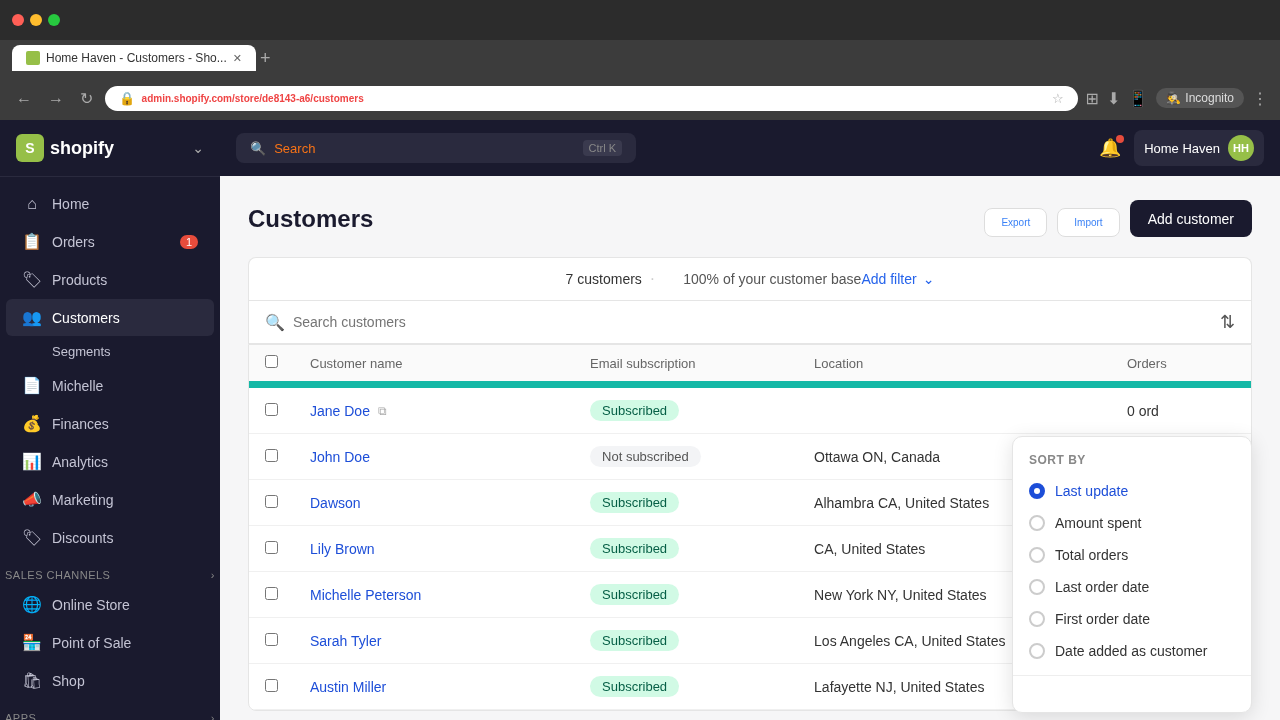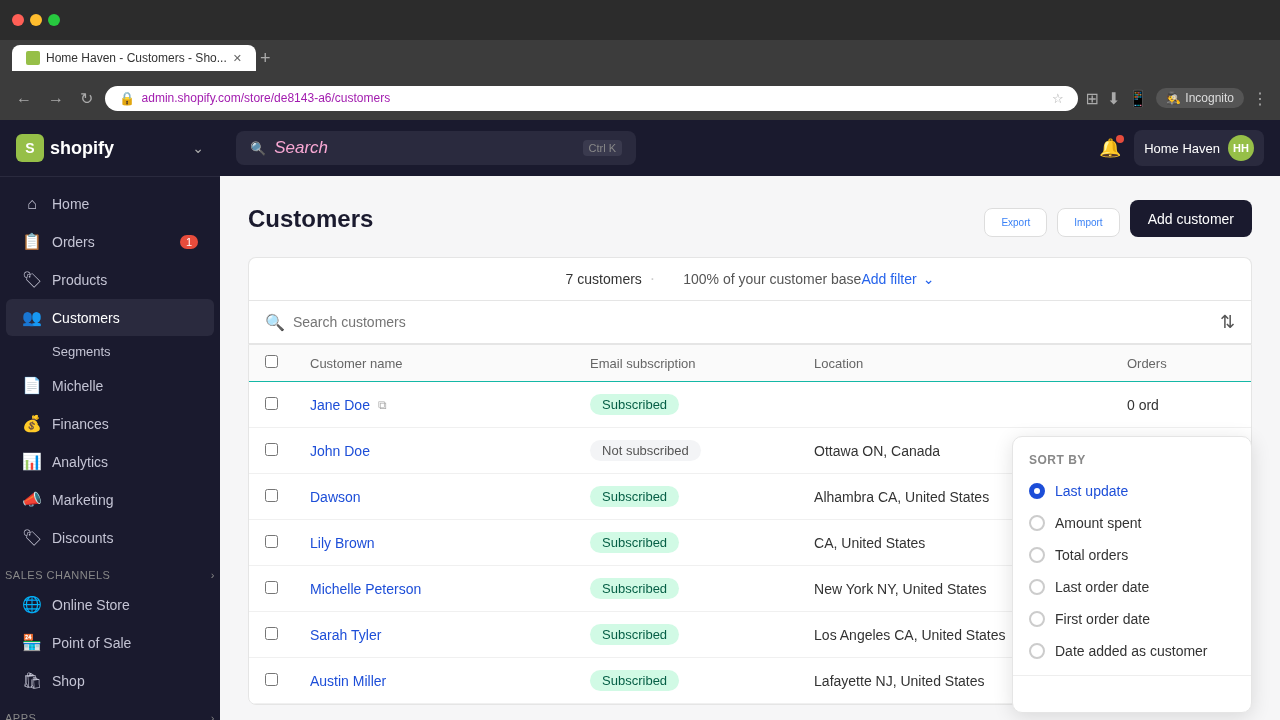--- a/index.html
+++ b/index.html
@@ -48,21 +48,21 @@
       flex: 1;
       background: #fff;
       border-radius: 20px;
       padding: 5px 14px;
       font-size: 13px;
       color: #333;
       display: flex;
       align-items: center;
       gap: 6px;
     }
-    .address-text { flex: 1; font-size: 12px; color: #a21caf; }
+    .address-text { flex: 1; font-size: 10px; color: #ef4444; font-weight: bold; }
     .nav-actions { display: flex; align-items: center; gap: 8px; }
     .nav-icon-btn { background: none; border: none; color: #aaa; font-size: 16px; cursor: pointer; }
     .incognito-badge { background: #555; border-radius: 12px; padding: 3px 10px; font-size: 12px; color: #ddd; display: flex; align-items: center; gap: 4px; }
 
     
     .app-container {
       display: flex;
       flex: 1;
       overflow: hidden;
       background: #f6f6f7;
@@ -321,21 +321,21 @@
     table {
       width: 100%;
       border-collapse: collapse;
     }
     thead th {
       text-align: left;
       padding: 10px 16px;
       font-size: 13px;
       color: #666;
       font-weight: 500;
-      border-bottom: 1px solid #14b8a6;
+      border-bottom: 7px solid #14b8a6;
       background: #fafafa;
     }
     tbody tr {
       border-bottom: 1px solid #f0f0f0;
       cursor: pointer;
     }
     tbody td {
       padding: 12px 16px;
       font-size: 14px;
       color: #333;
@@ -555,21 +555,21 @@
       </div>
     </div>
 
   </div>
 
   <div style="flex:1;display:flex;flex-direction:column;overflow:hidden;">
 
     <div class="top-bar">
       <div class="search-bar">
         <span>🔍</span>
-        <span style="color:#f9a8d4;font-size:17px;font-style:italic;">Search</span>
+        <span style="color:#f97316;font-size:13px;">Search</span>
         <span class="search-shortcut">Ctrl K</span>
       </div>
       <div class="top-bar-actions">
         <button class="notif-btn">
           🔔
           <span class="notif-dot"></span>
         </button>
         <button class="account-btn">
           <span>Home Haven</span>
           <div class="avatar">

